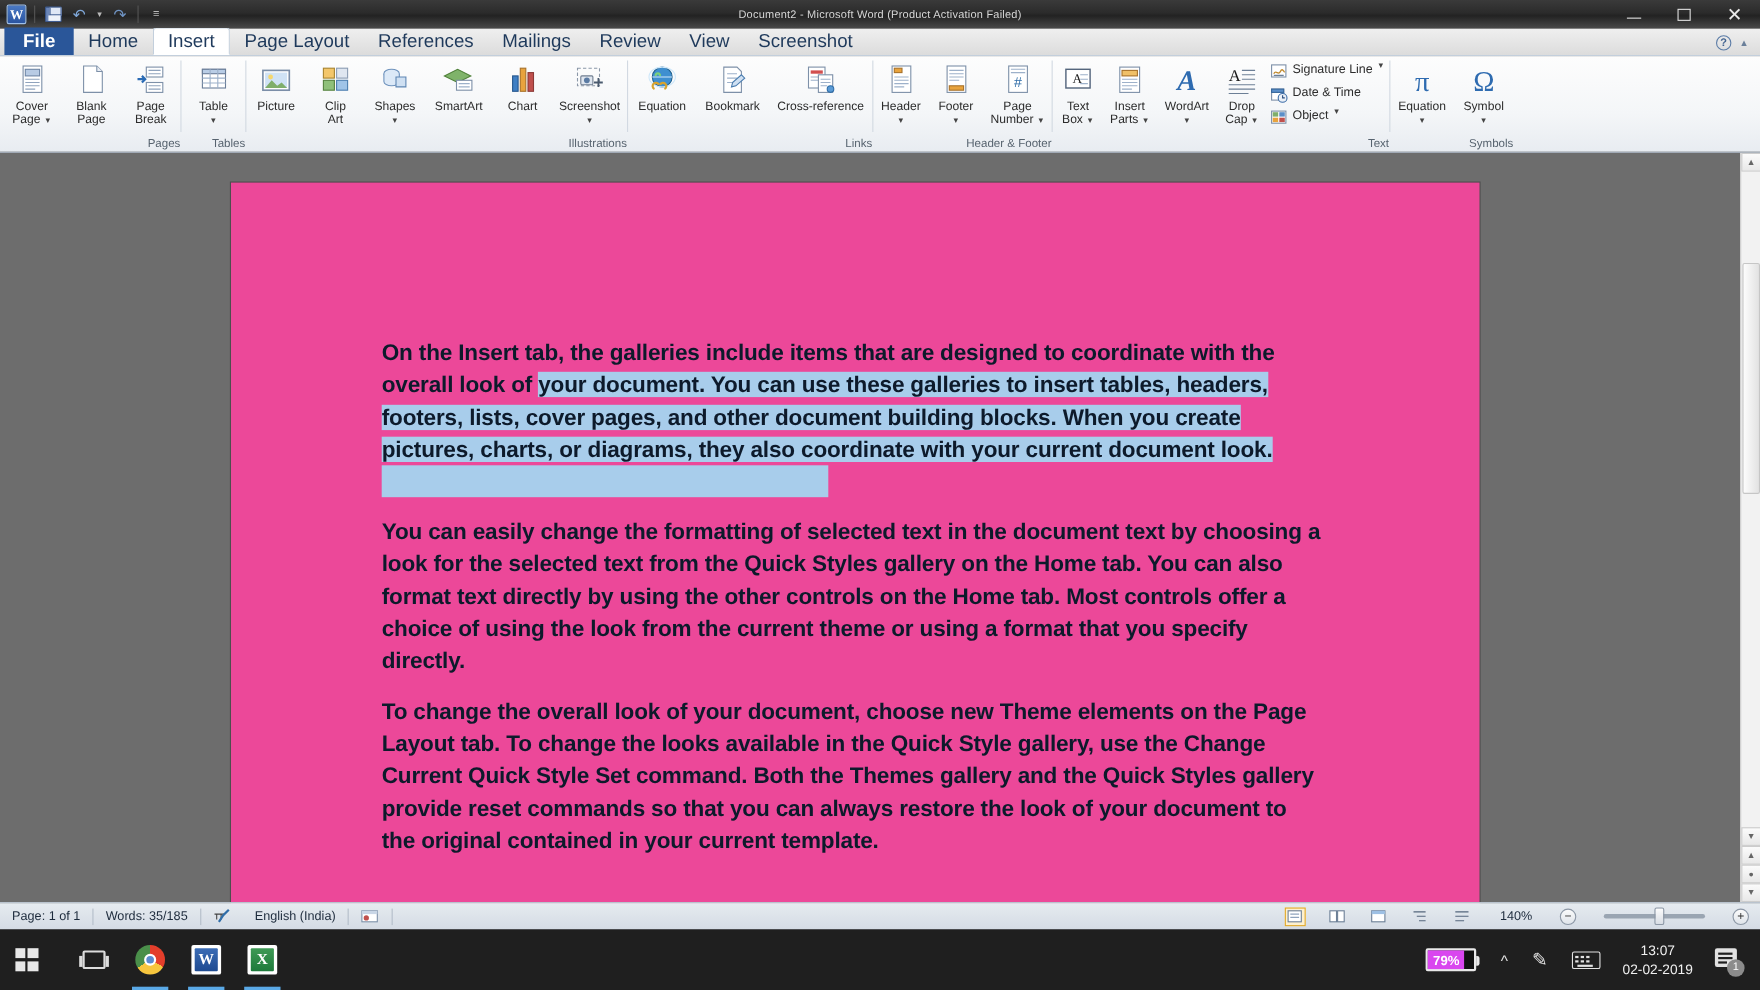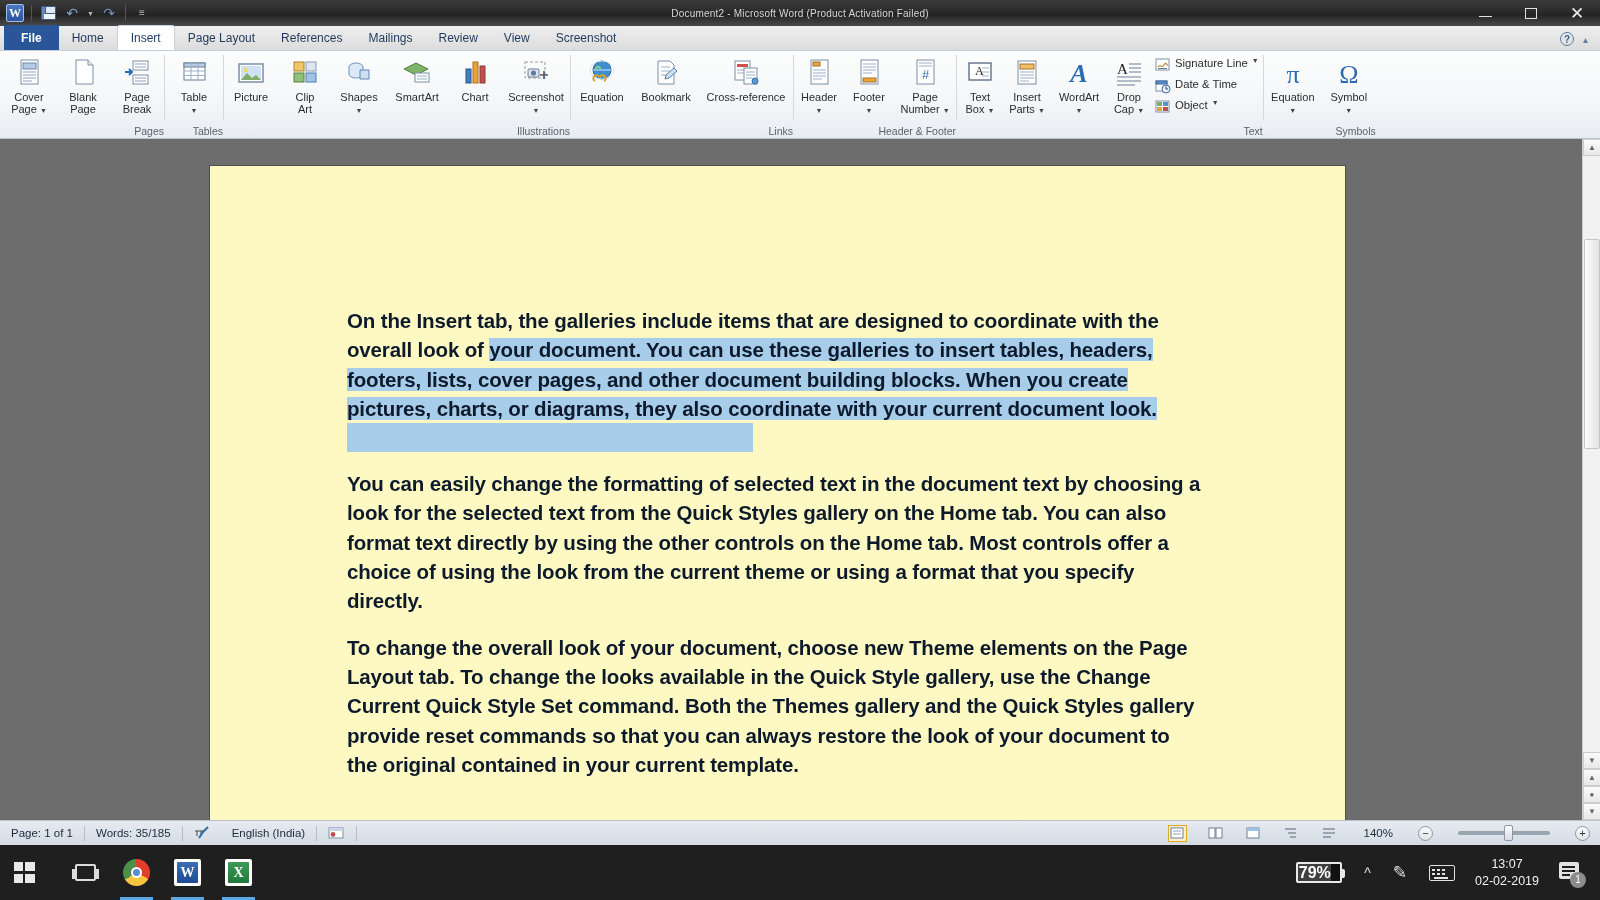--- a/index.html
+++ b/index.html
@@ -56,21 +56,21 @@
 
   
   .tabstrip {
     position: absolute; top: 26px; left: 0; width: 1600px; height: 25px;
     background: linear-gradient(to bottom, #efefef, #dcdcdc);
     border-bottom: 1px solid #c3cfdc;
     display: flex; align-items: flex-end;
   }
   .tab {
     height: 24px; padding: 0 13px; display: flex; align-items: center;
-    font-size: 12px; color: #1e395b;
+    font-size: 17px; color: #1e395b;
   }
   .tab.file {
     background: #2a5699; color: #fff; font-weight: bold; height: 25px;
     padding: 0 17px; margin-left: 4px;
   }
   .tab.active {
     background: #fff; border: 1px solid #c3cfdc; border-bottom: 1px solid #fff;
     border-radius: 3px 3px 0 0; position: relative; z-index: 3; height: 25px;
   }
   .tabstrip-right { margin-left: auto; display: flex; align-items: center; gap: 9px; padding-right: 12px; padding-bottom: 4px; }
@@ -109,21 +109,21 @@
   }
   .stack-small { display: flex; flex-direction: column; justify-content: flex-start; padding-top: 2px; }
 
   
   .docarea {
     position: absolute; top: 139px; left: 0; width: 1600px; height: 681px;
     background: #6d6d6d;
   }
   .page {
     position: absolute; left: 210px; top: 27px; width: 1135px; height: 660px;
-    background: #fef9c3; box-shadow: 0 0 0 1px #4e4e4e;
+    background: #ec4899; box-shadow: 0 0 0 1px #4e4e4e;
   }
   .doc-body { position: absolute; left: 137px; top: 140px; width: 855px; }
   p.para {
     font-family: "Liberation Sans", sans-serif;
     font-size: 20.5px; line-height: 29.3px; color: #0d1a2b; font-weight: 600;
     margin-bottom: 17px; letter-spacing: -0.15px;
   }
   p.para:last-child { margin-bottom: 0; }
   .sel { background: #a8cdeb; }
   .sel-tail { display: block; height: 29px; width: 406px; background: #a8cdeb; }
@@ -197,22 +197,22 @@
               color:#fff; font-size:14px; font-weight:bold; font-family:"Liberation Serif",serif;
               display:flex; align-items:center; justify-content:center; border-radius:1px; }
   .tray { margin-left: auto; display: flex; align-items: center; gap: 0px; padding-right: 6px; }
   .tray-item { height: 55px; display: flex; align-items: center; justify-content: center; padding: 0 11px; }
   .battery {
     width: 46px; height: 21px; border: 2px solid #e9e9e9; border-radius: 2px; position: relative;
     background: #111; display: flex; align-items: center;
   }
   .battery::after { content:""; position:absolute; right:-5px; top:5px; width:3px; height:9px;
                     background:#e9e9e9; border-radius:0 2px 2px 0; }
-  .batt-fill { height: 100%; width: 79%; background: #404040; display:flex; align-items:center;
-               justify-content:center; color:#fff; font-size:16px; font-weight:bold; }
+  .batt-fill { height: 100%; width: 79%; background: #d946ef; display:flex; align-items:center;
+               justify-content:center; color:#fff; font-size:12px; font-weight:bold; }
   .chev-up { color: #e2e2e2; font-size: 14px; }
   .pen-ico { color: #e2e2e2; font-size: 17px; }
   .kbd { width: 26px; height: 16px; border: 1.6px solid #e2e2e2; border-radius: 2px; position: relative; }
   .kbd i { position:absolute; background:#e2e2e2; height:2px; }
   .clock { color: #f0f0f0; font-size: 12.5px; text-align: center; line-height: 17px; padding: 0 9px; }
   .notif { position: relative; width: 24px; height: 22px; }
   .notif-box { width: 20px; height: 17px; background:#e2e2e2; border-radius:2px; position:relative; }
   .notif-box i { position:absolute; left:3px; background:#1f1f1f; height:2px; }
   .notif-badge {
     position:absolute; right:-3px; bottom:-4px; width:16px; height:16px; border-radius:50%;

